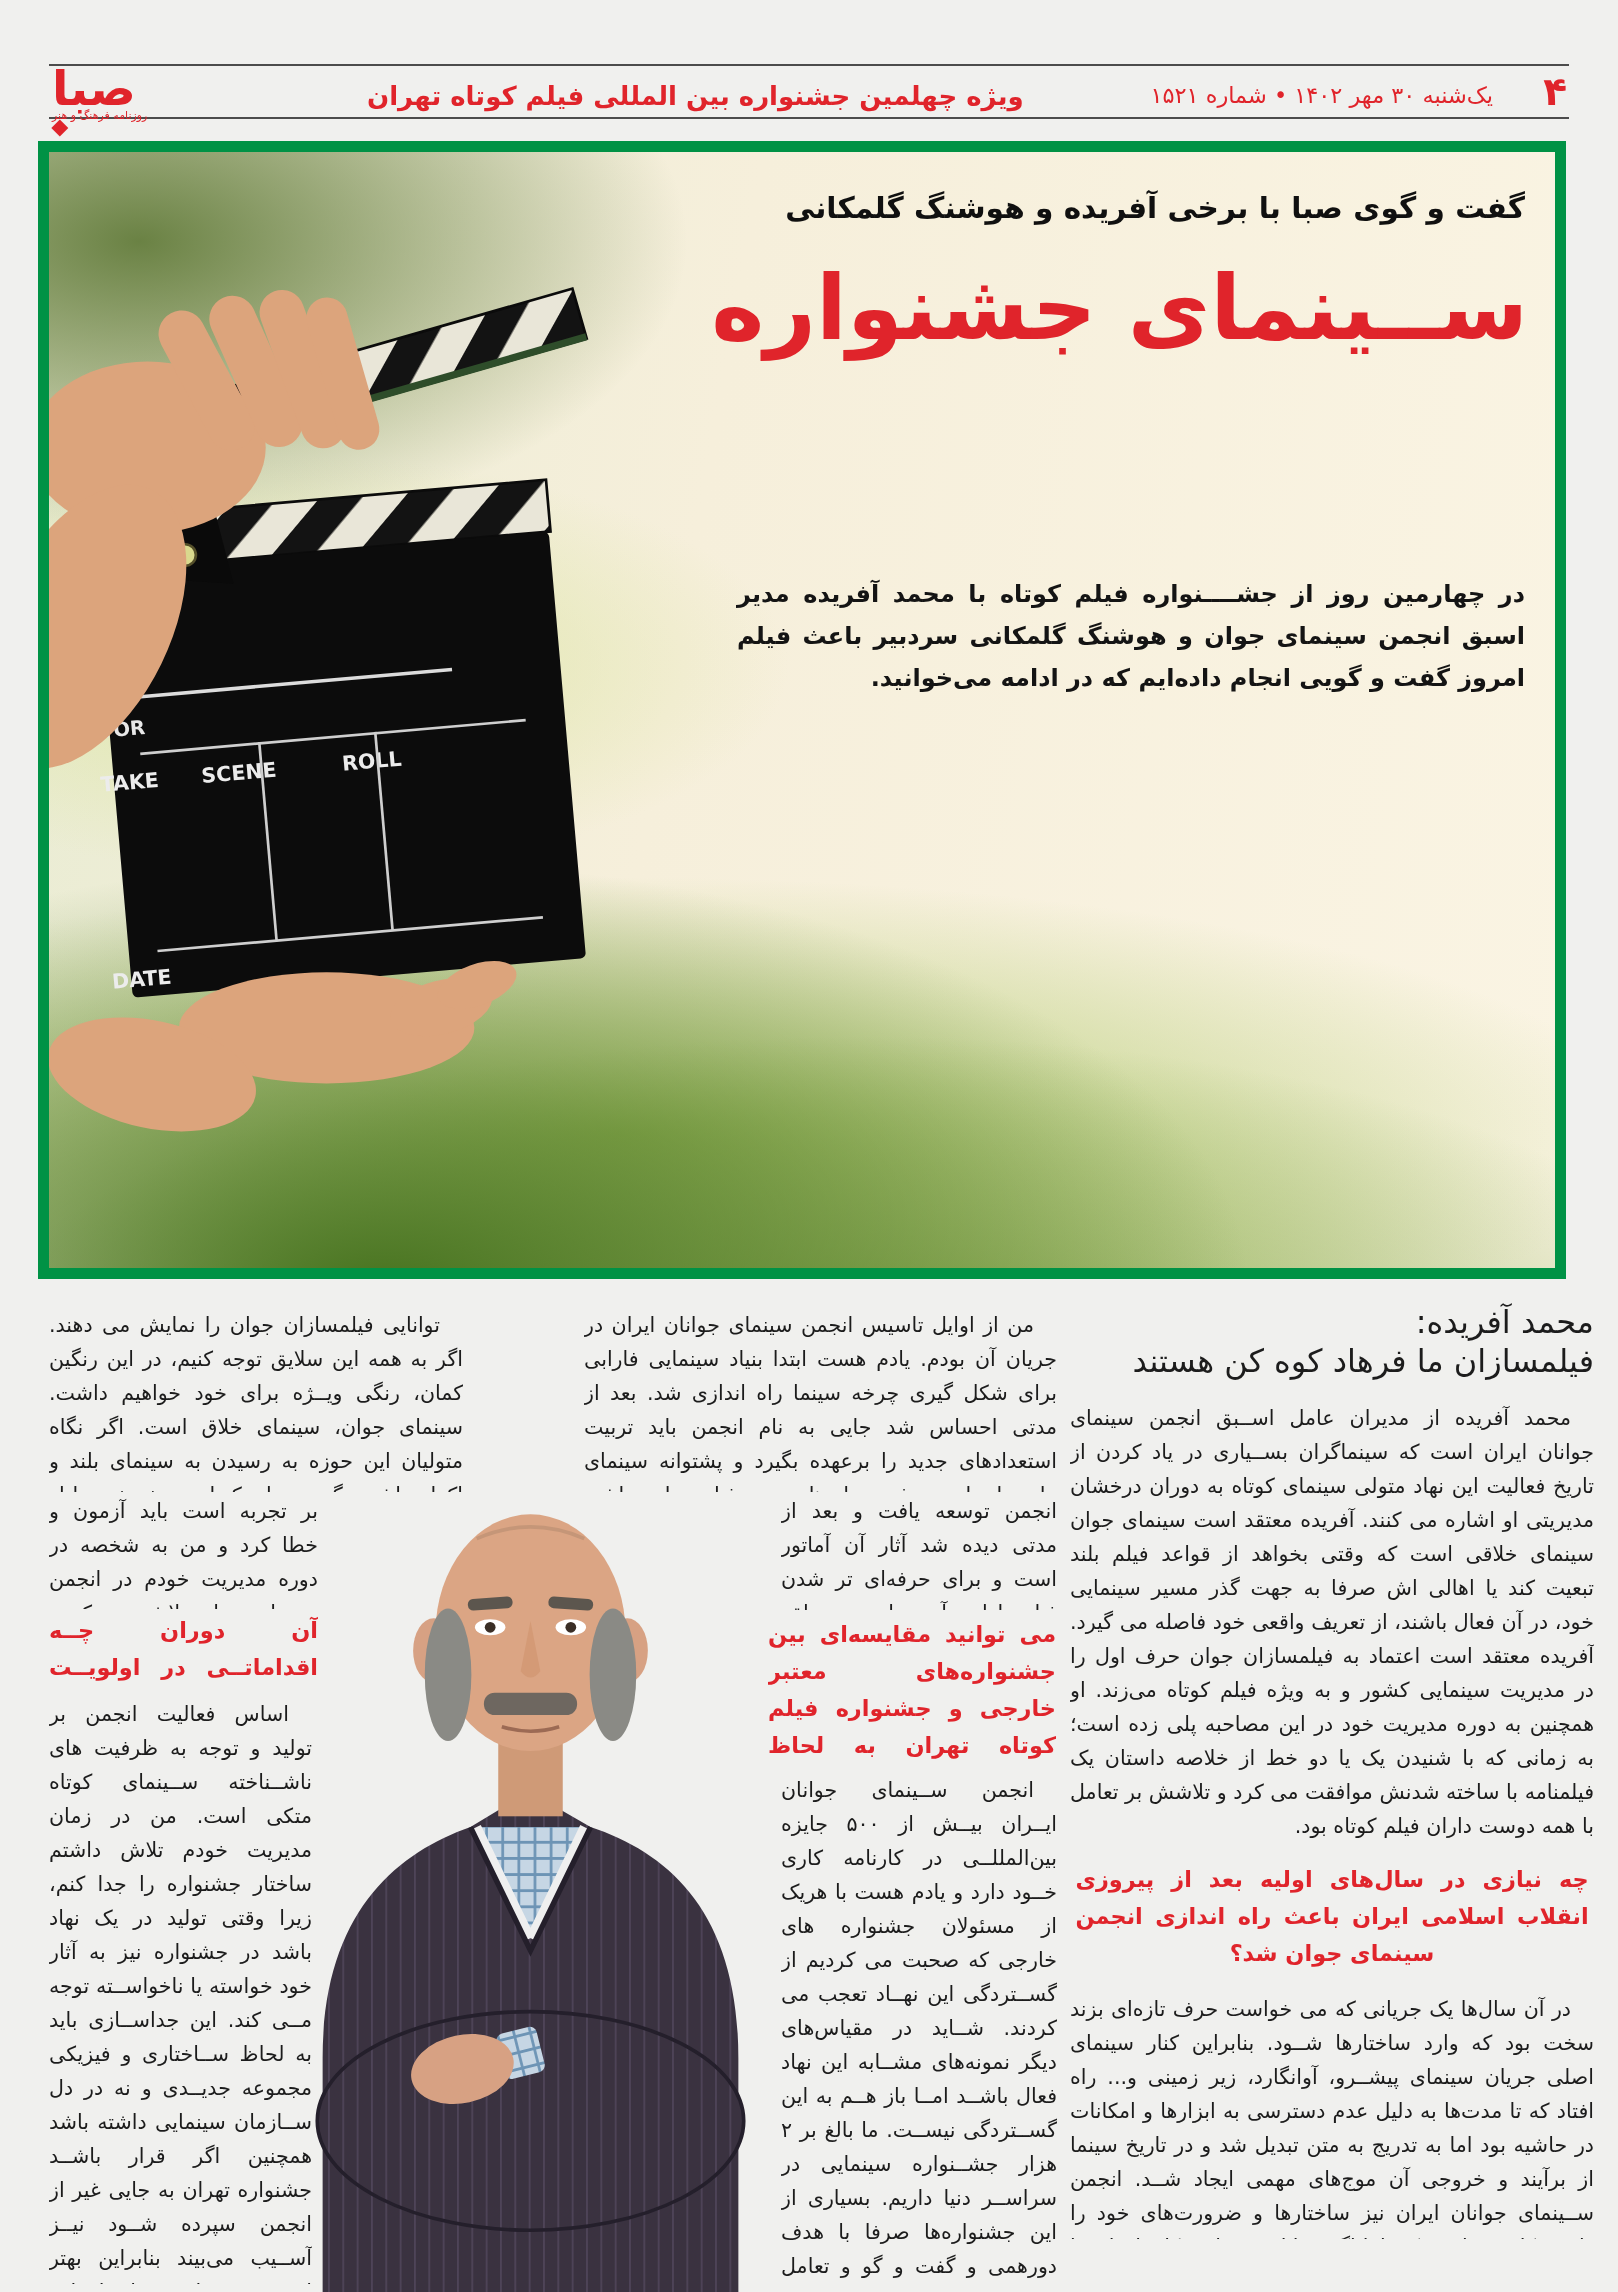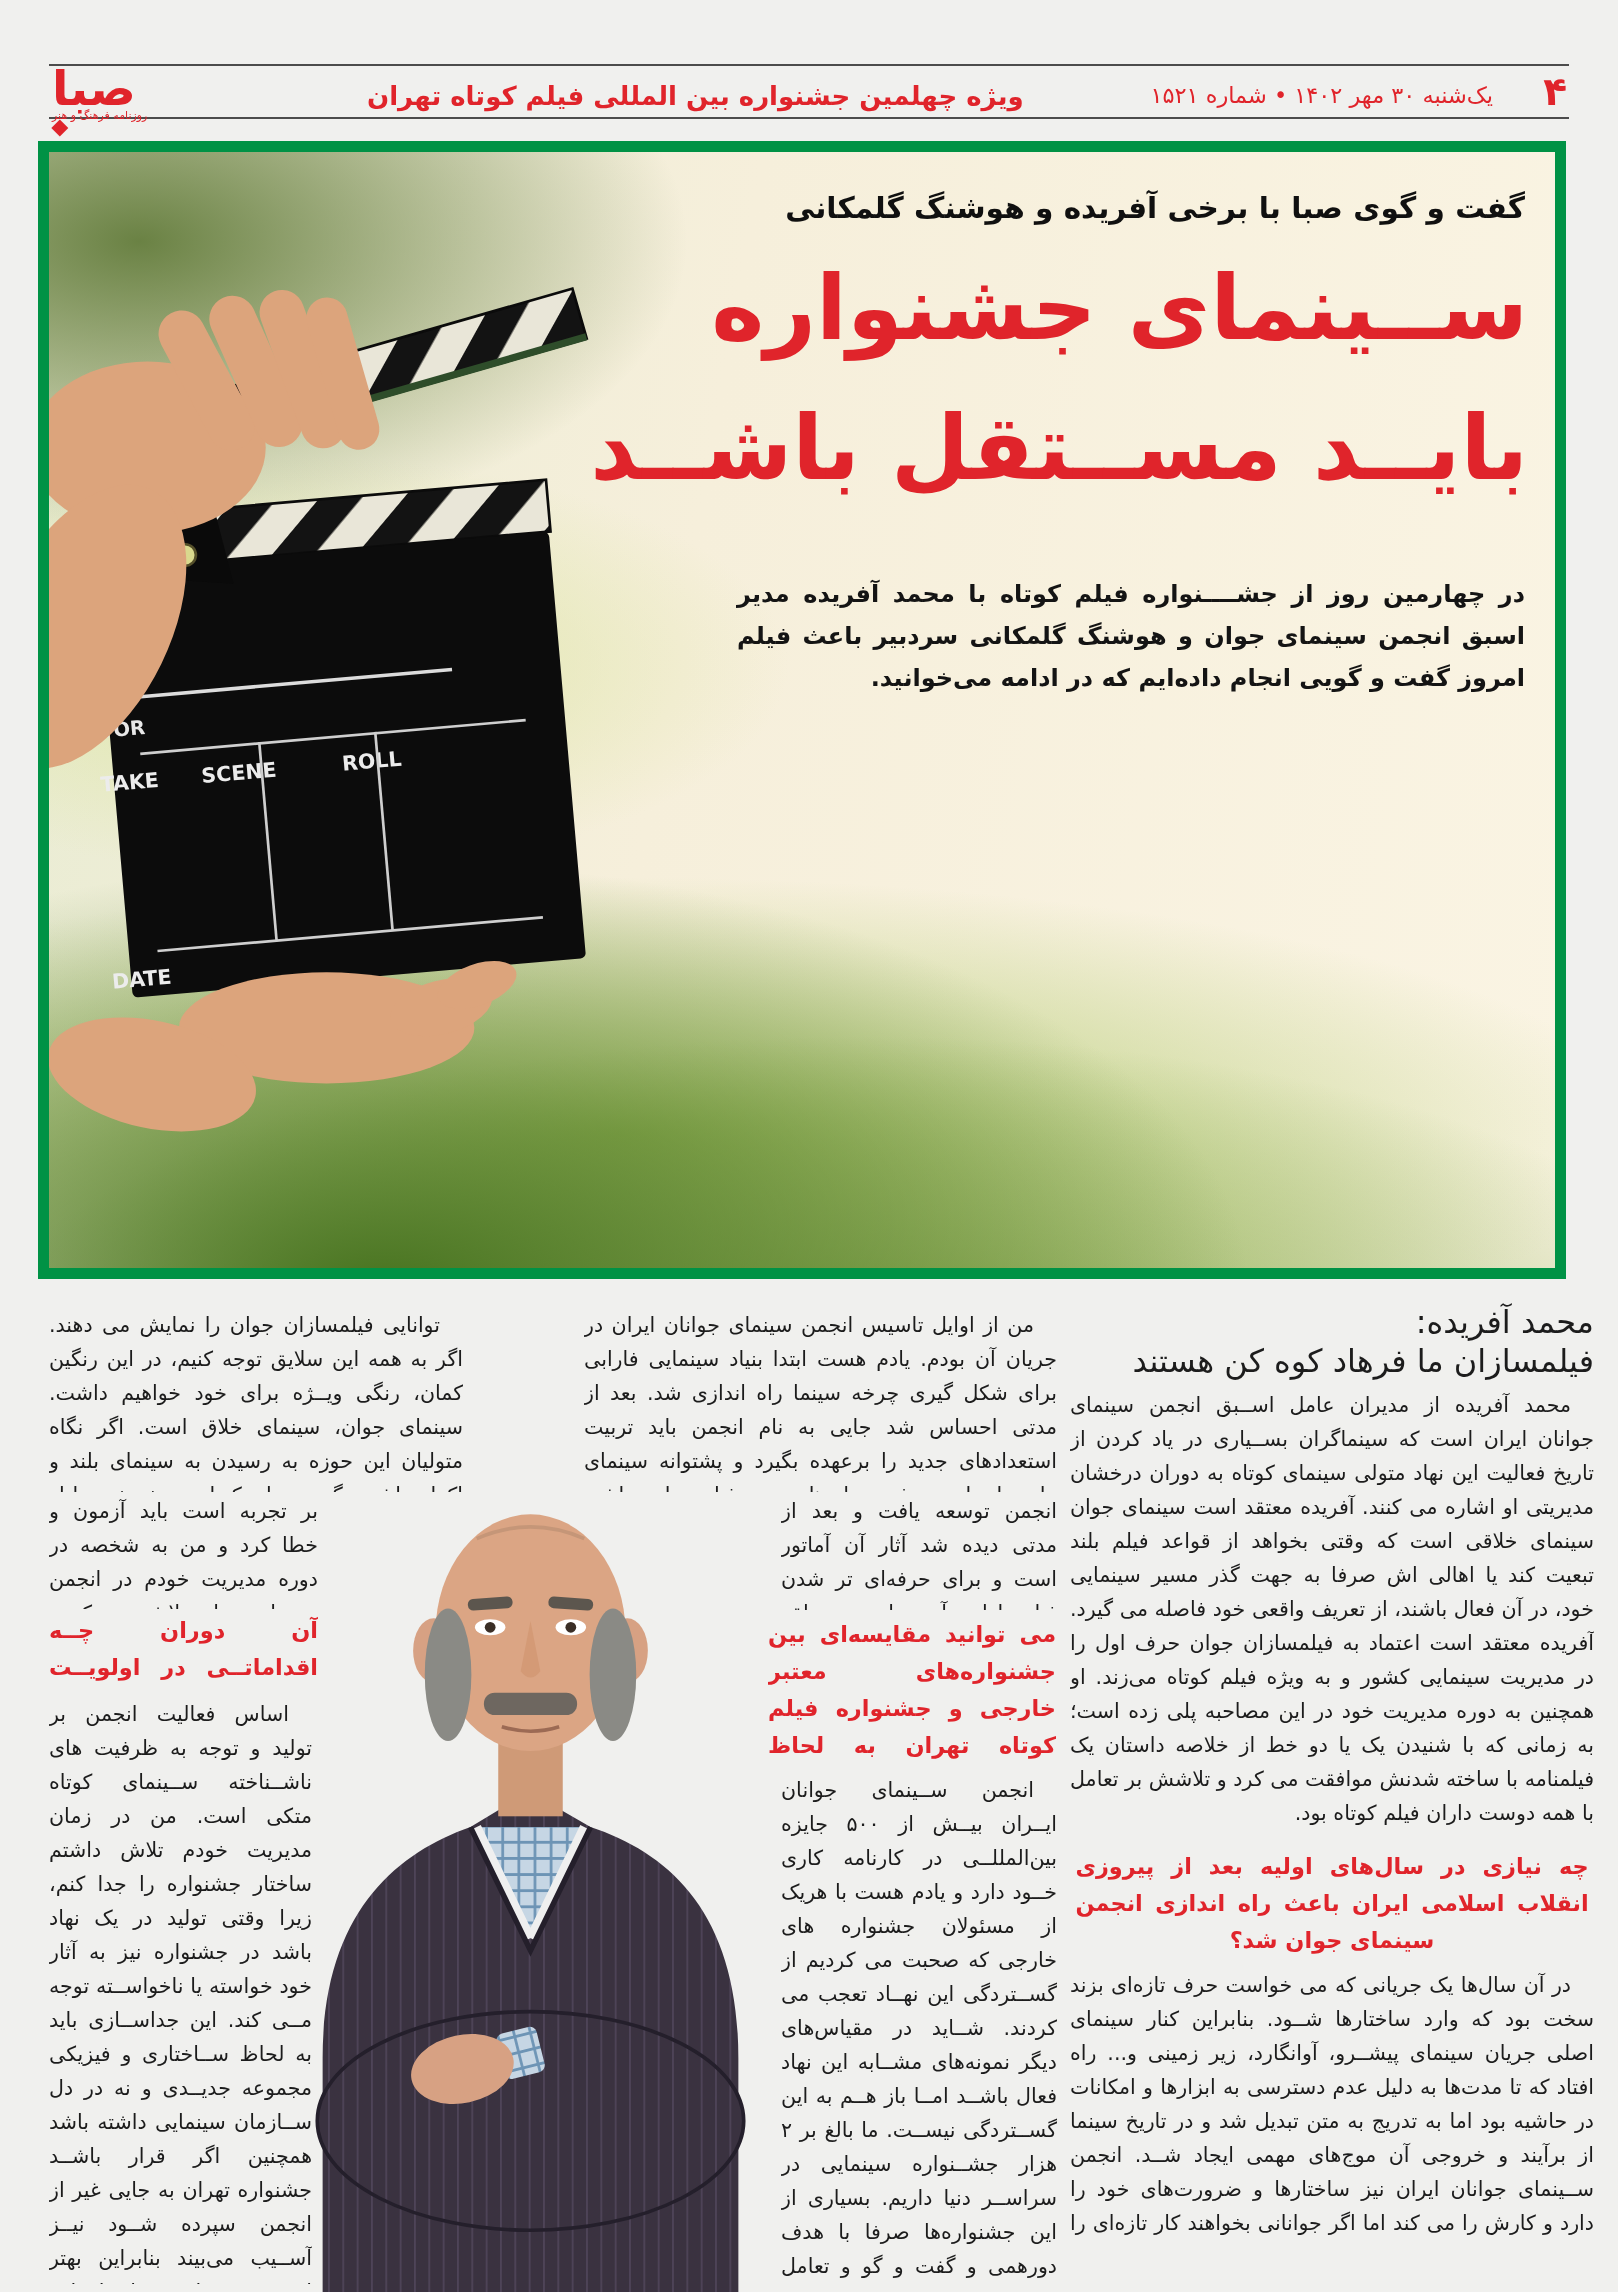--- a/index.html
+++ b/index.html
@@ -30,21 +30,21 @@
   .lede{position:absolute;top:421px;right:30px;width:788px;font-size:24px;line-height:42px;
         font-weight:bold;text-align:justify;color:#141414;}
   .scene{position:absolute;left:0;top:0;}
   
   .txt{position:absolute;font-size:20.6px;line-height:34px;text-align:justify;overflow:hidden;}
   .txt p{margin:0;text-indent:23px;}
   .rq{color:#e0242b;font-weight:bold;font-size:22.4px;line-height:37px;
       text-align:justify;text-align-last:center;}
   .colR{position:absolute;left:1070px;top:1303px;width:524px;height:936px;overflow:hidden;}
   .speaker,.subhead{text-align:right;font-weight:normal;font-size:32px;line-height:39px;margin:0;}
-  .colR p.body{margin:7px 0 0;font-size:20.6px;line-height:34px;text-align:justify;text-indent:23px;}
+  .colR p.body{margin:20px 0 0;font-size:20.6px;line-height:34px;text-align:justify;text-indent:23px;}
   .colR .rq{margin:18px 5.4px 9px;}
   .portrait{position:absolute;left:285px;top:1431px;}
 </style>
 </head>
 <body>
 
 <div class="page">
 
   <div class="rule" style="top:64px"></div>
   <div class="rule" style="top:117px"></div>
@@ -108,21 +108,20 @@
         <ellipse cx="310" cy="978" rx="165" ry="62"></ellipse>
         <ellipse cx="438" cy="955" rx="58" ry="30" transform="rotate(-14 438 955)"></ellipse>
         <ellipse cx="478" cy="930" rx="46" ry="23" transform="rotate(-20 478 930)"></ellipse>
         <ellipse cx="115" cy="1030" rx="118" ry="60" transform="rotate(12 115 1030)"></ellipse>
       </g>
     </svg>
 
     <div class="kicker">گفت و گوی صبا با برخی آفریده و هوشنگ گلمکانی</div>
     <div class="headline">
       <div>ســینمای جشنواره</div>
-      <div>بایــد مســتقل باشــد</div>
     </div>
     <div class="lede">در چهارمین روز از جشــــنواره فیلم کوتاه با محمد آفریده مدیر اسبق انجمن سینمای جوان و هوشنگ گلمکانی سردبیر باعث فیلم امروز گفت و گویی انجام داده‌ایم که در ادامه می‌خوانید.</div>
   </div>
 
   <svg class="portrait" width="491" height="862" viewBox="0 0 548 962">
     <defs>
       <pattern id="pin" width="16" height="16" patternUnits="userSpaceOnUse">
         <rect width="16" height="16" fill="#3a3240"></rect>
         <rect width="2" height="16" fill="#4e4458"></rect>
       </pattern>

